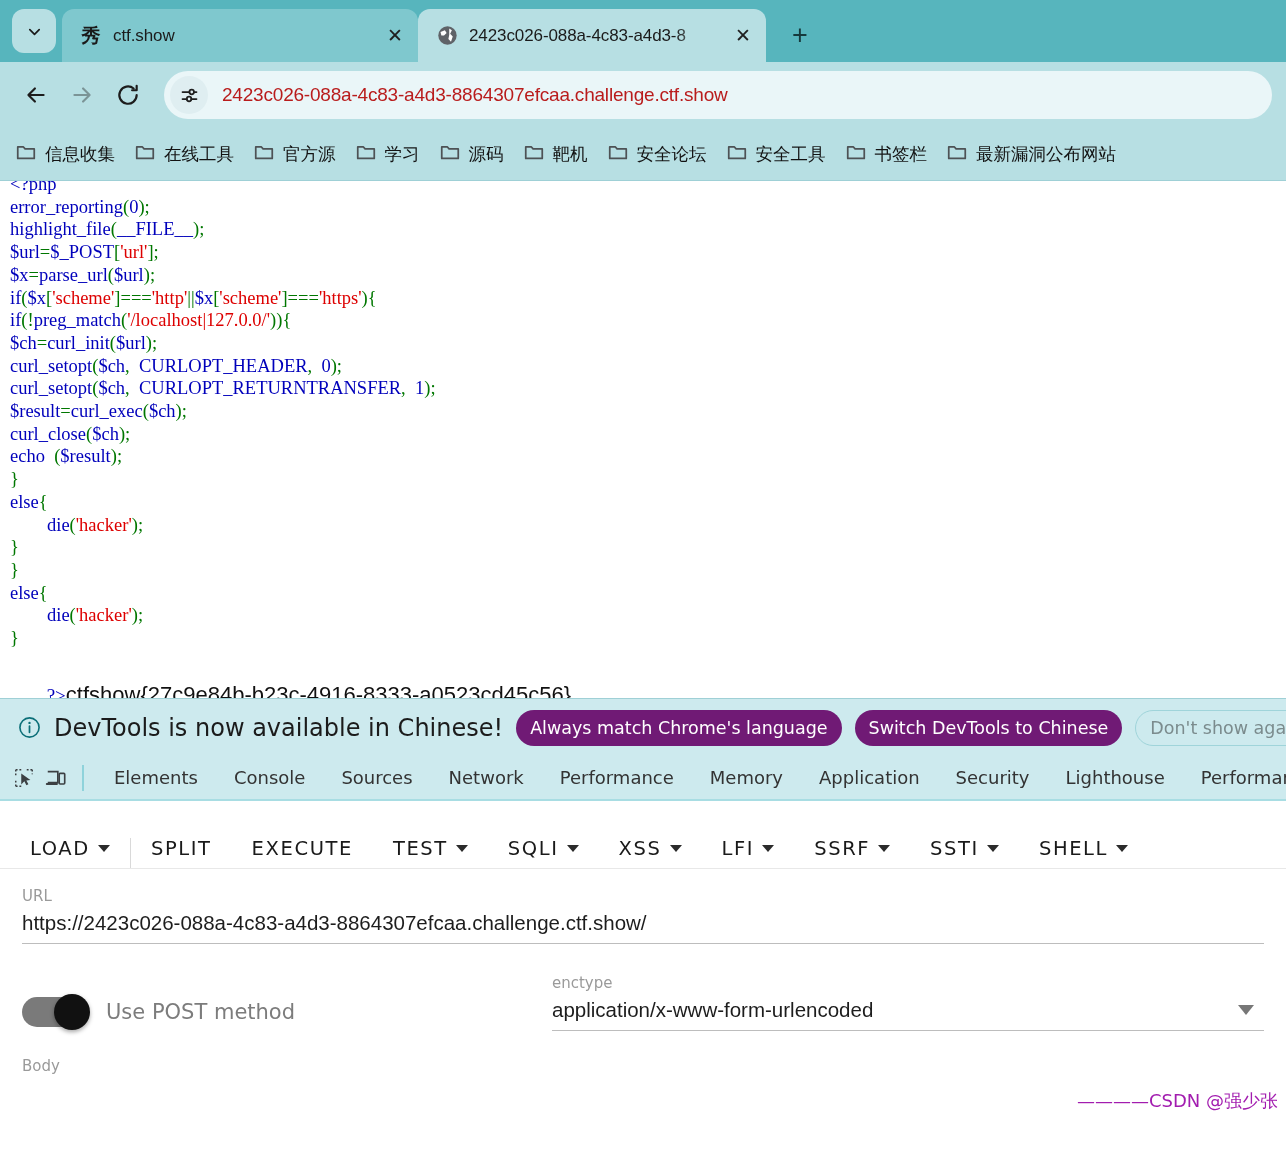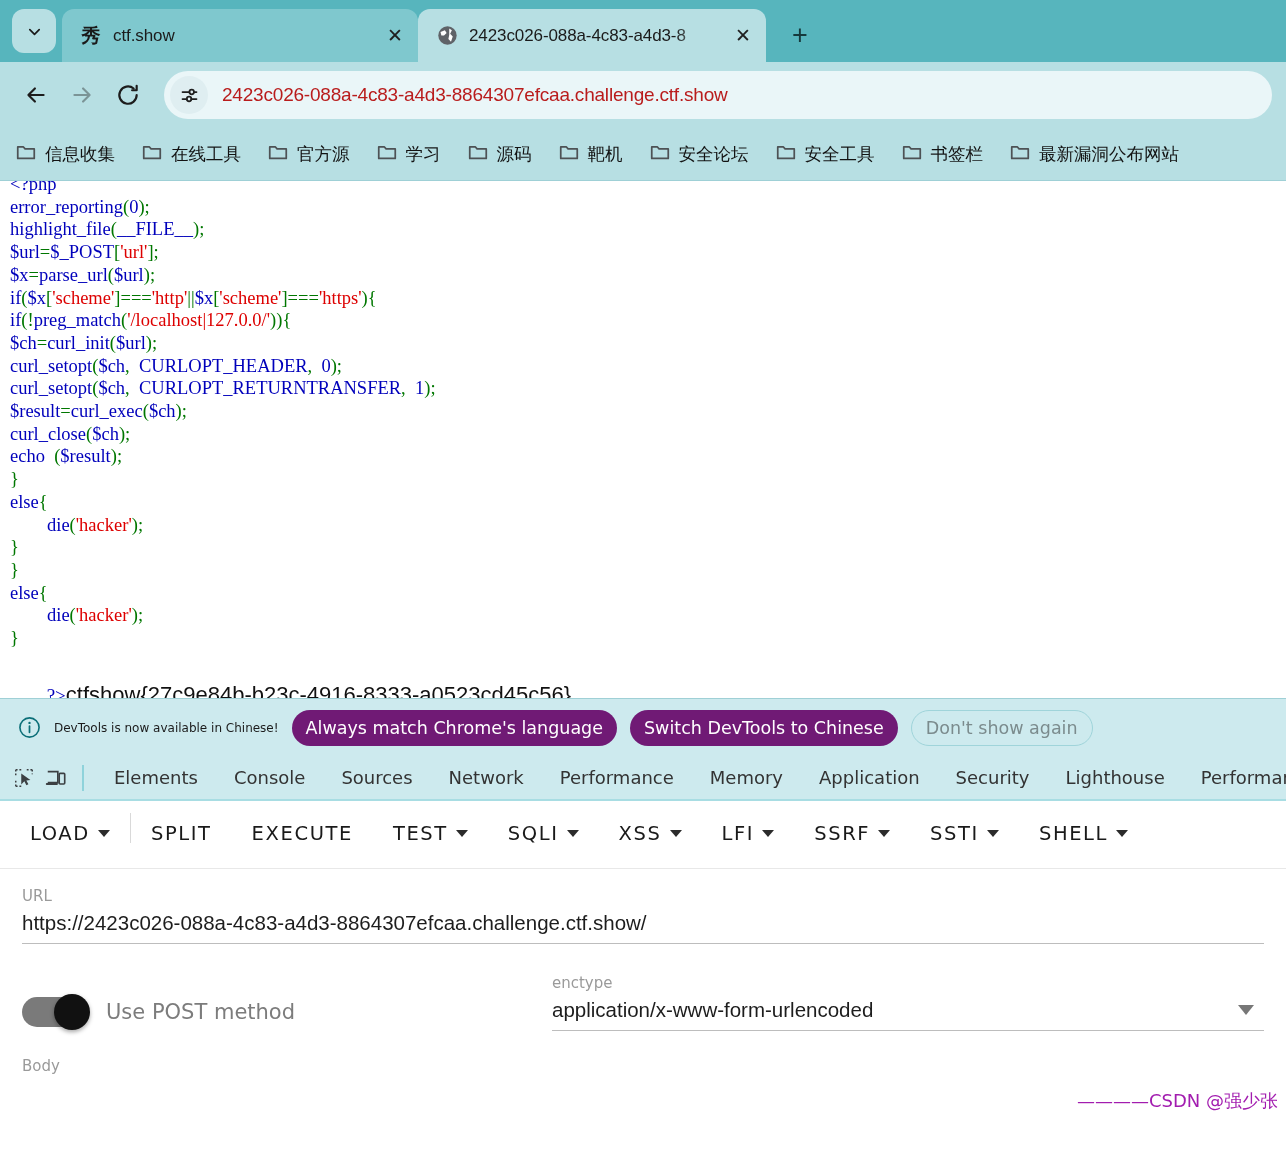--- a/index.html
+++ b/index.html
@@ -114,21 +114,21 @@
     white-space: nowrap;
     letter-spacing: -0.2px;
   }
 
   .bookmarks {
     height: 52px;
     background: #b7dfe3;
     display: flex;
     align-items: center;
     padding: 0 6px;
-    gap: 8px;
+    gap: 1px;
     overflow: hidden;
   }
   .bm {
     display: flex; align-items: center; gap: 8px;
     padding: 5px 9px;
     border-radius: 6px;
     flex: 0 0 auto;
   }
   .bm-label {
     font-size: 17.5px; color: #131313;
@@ -181,21 +181,21 @@
     align-items: center;
     gap: 13px;
     padding: 0 18px;
     border-top: 1px solid #9fd0d6;
   }
   .info-icon {
     width: 23px; height: 23px; flex: 0 0 auto;
     display: flex; align-items: center; justify-content: center;
   }
   .dt-notice-text {
-    font-size: 12px; color: #1b1b1b;
+    font-size: 24px; color: #1b1b1b;
     white-space: nowrap;
     font-family: "DejaVu Sans", sans-serif;
   }
   .dt-btn {
     height: 36px;
     padding: 0 14px;
     border-radius: 18px;
     display: flex; align-items: center;
     font-size: 17.5px;
     white-space: nowrap;
@@ -235,21 +235,21 @@
   
   .hackbar {
     background: #ffffff;
     height: 318px;
     position: relative;
     overflow: hidden;
   }
   .hb-toolbar {
     height: 56px;
     display: flex;
-    align-items: flex-start;
+    align-items: flex-end;
     padding: 0 10px;
     gap: 0;
     border-bottom: 1px solid #e8e8e8;
     margin-top: 12px;
   }
   .hb-item {
     display: flex; align-items: center; gap: 8px;
     padding: 0 20px;
     height: 40px;
     flex: 0 0 auto;

